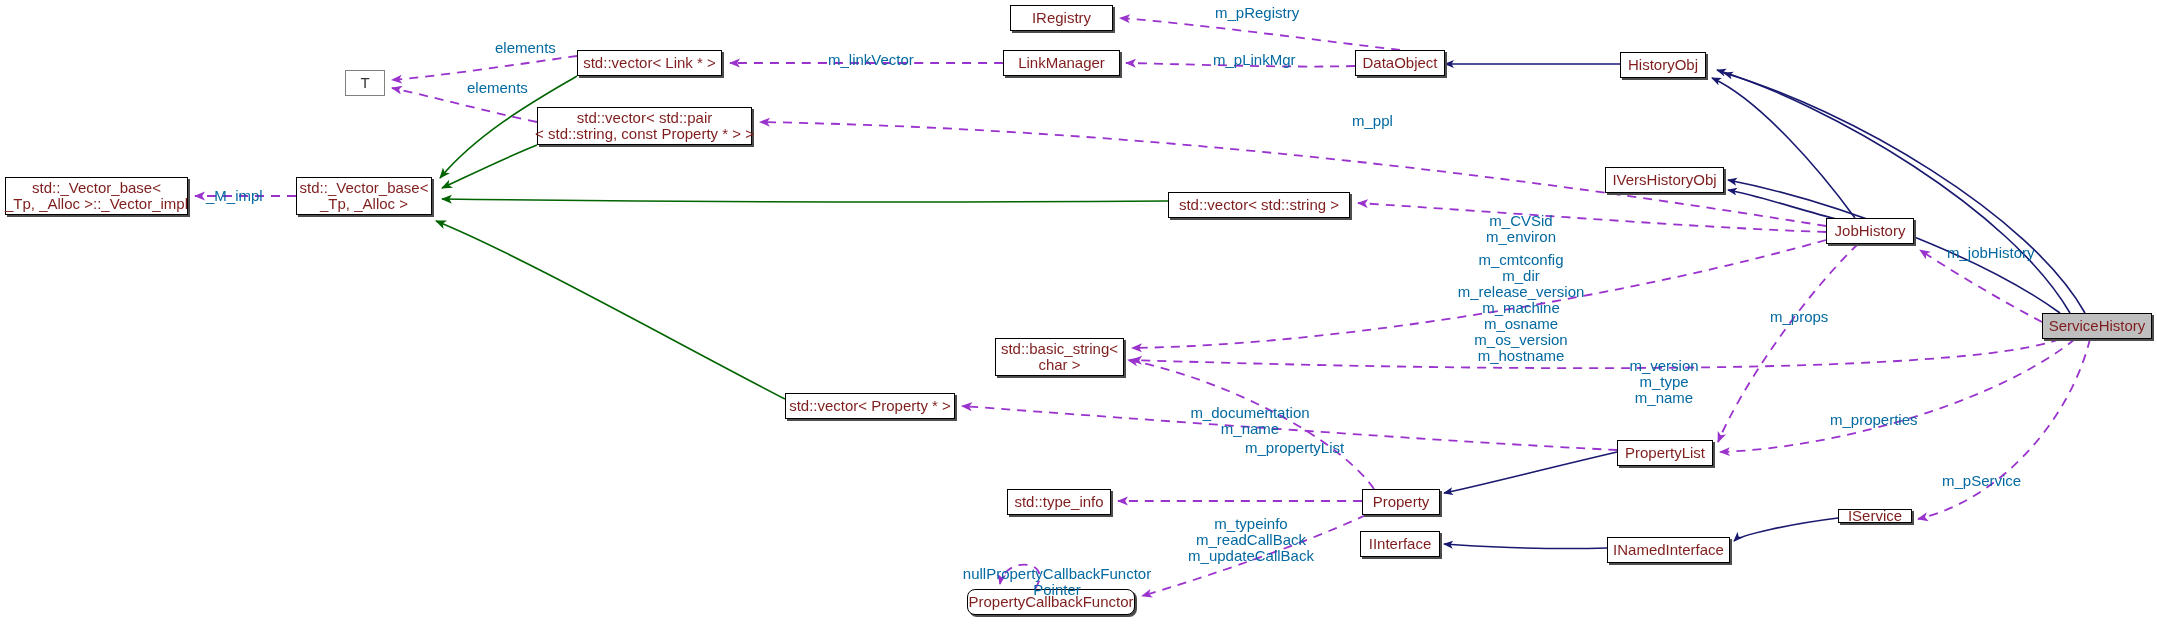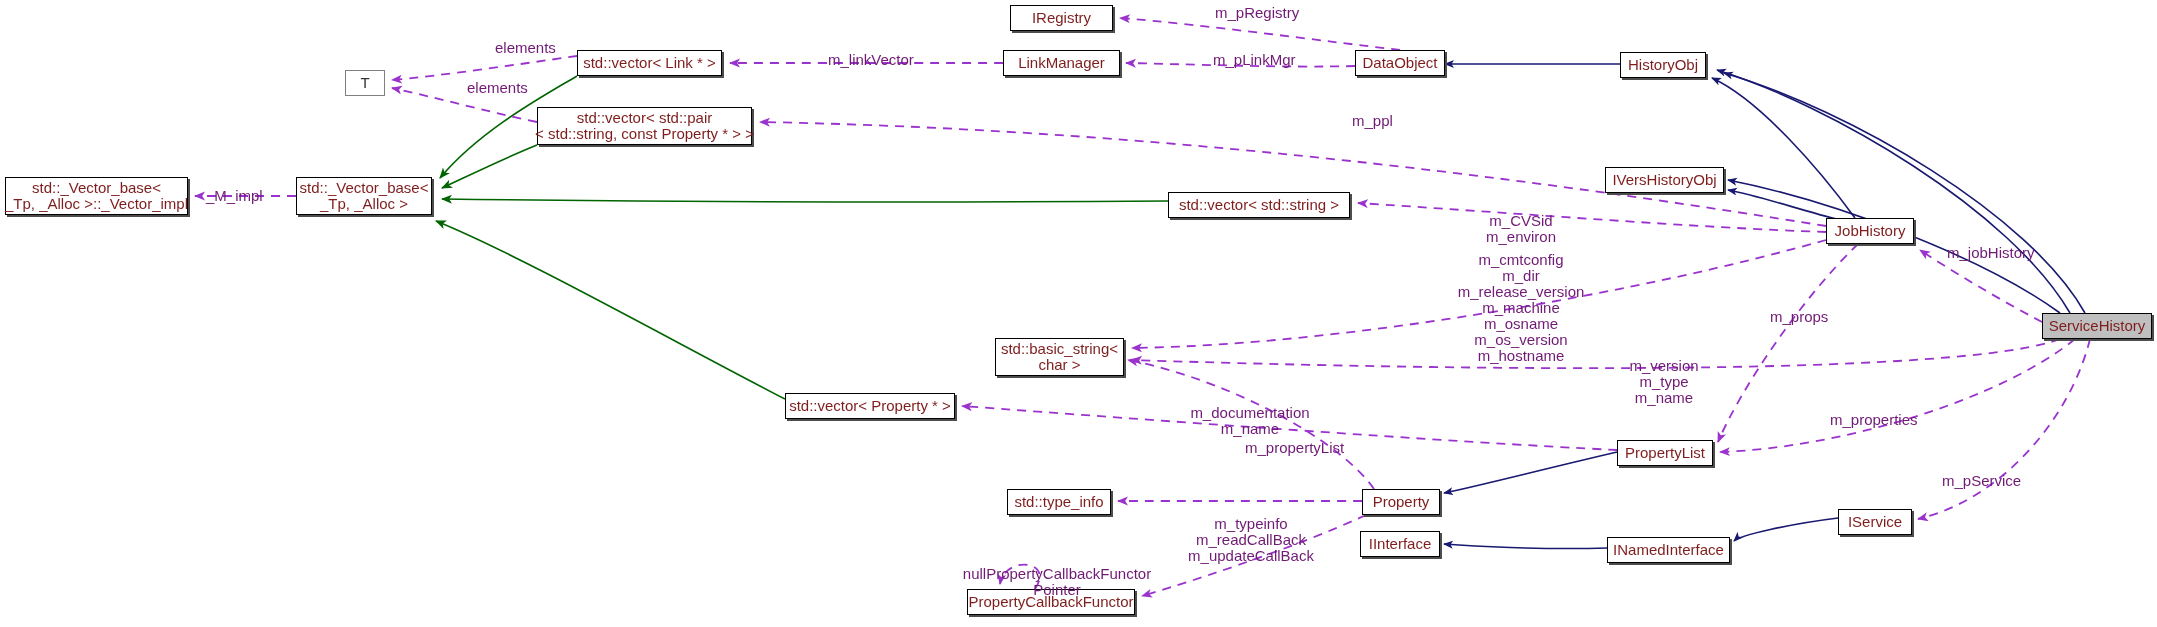--- a/index.html
+++ b/index.html
@@ -24,21 +24,21 @@
     white-space:pre;
     box-shadow:2px 2px 0 0 #4d4d4d;
     z-index:5;
   }
   .node.thin{border:1px solid #808080;box-shadow:none;color:#333;}
   .node.current{background:#bfbfbf;border:1px solid #000;}
   .edge-label{
     position:absolute;
     font-size:15px;
     line-height:16px;
-    color:#701a75;
+    color:#0369a1;
     white-space:pre;
     text-align:center;
     z-index:6;
     background:transparent;
   }
   .el-center{transform:translateX(-50%);margin-top:28px;}
 </style>
 </head>
 <body>
 
@@ -115,24 +115,24 @@
 _Tp, _Alloc &gt;</div>
       <div class="node" style="left: 1168px; top: 192px; width: 182px; height: 26px;">std::vector&lt; std::string &gt;</div>
       <div class="node" style="left: 1826px; top: 218px; width: 88px; height: 26px;">JobHistory</div>
       <div class="node current" style="left: 2042px; top: 313px; width: 110px; height: 26px;">ServiceHistory</div>
       <div class="node" style="left: 995px; top: 338px; width: 129px; height: 38px;">std::basic_string&lt;
 char &gt;</div>
       <div class="node" style="left: 785px; top: 393px; width: 170px; height: 26px;">std::vector&lt; Property * &gt;</div>
       <div class="node" style="left: 1617px; top: 440px; width: 96px; height: 26px;">PropertyList</div>
       <div class="node" style="left: 1007px; top: 489px; width: 104px; height: 26px;">std::type_info</div>
       <div class="node" style="left: 1362px; top: 489px; width: 78px; height: 26px;">Property</div>
-      <div class="node" style="left: 1838px; top: 509px; width: 74px; height: 26px;">IService</div>
+      <div class="node" style="left: 1838px; top: 509px; width: 74px; height: 14px;">IService</div>
       <div class="node" style="left: 1360px; top: 531px; width: 80px; height: 26px;">IInterface</div>
       <div class="node" style="left: 1607px; top: 537px; width: 123px; height: 26px;">INamedInterface</div>
-      <div class="node" style="left: 967px; top: 589px; width: 168px; height: 26px;">PropertyCallbackFunctor</div>
+      <div class="node" style="left: 967px; top: 589px; width: 168px; height: 26px; border-radius: 8px;">PropertyCallbackFunctor</div>
     </div>
 
   <div id="labels">
       <div class="edge-label" style="left: 495px; top: 40px;">elements</div>
       <div class="edge-label" style="left: 1215px; top: 5px;">m_pRegistry</div>
       <div class="edge-label" style="left: 828px; top: 52px;">m_linkVector</div>
       <div class="edge-label" style="left: 1213px; top: 52px;">m_pLinkMgr</div>
       <div class="edge-label" style="left: 467px; top: 80px;">elements</div>
       <div class="edge-label" style="left: 1352px; top: 113px;">m_ppl</div>
       <div class="edge-label" style="left: 206px; top: 188px;">_M_impl</div>

